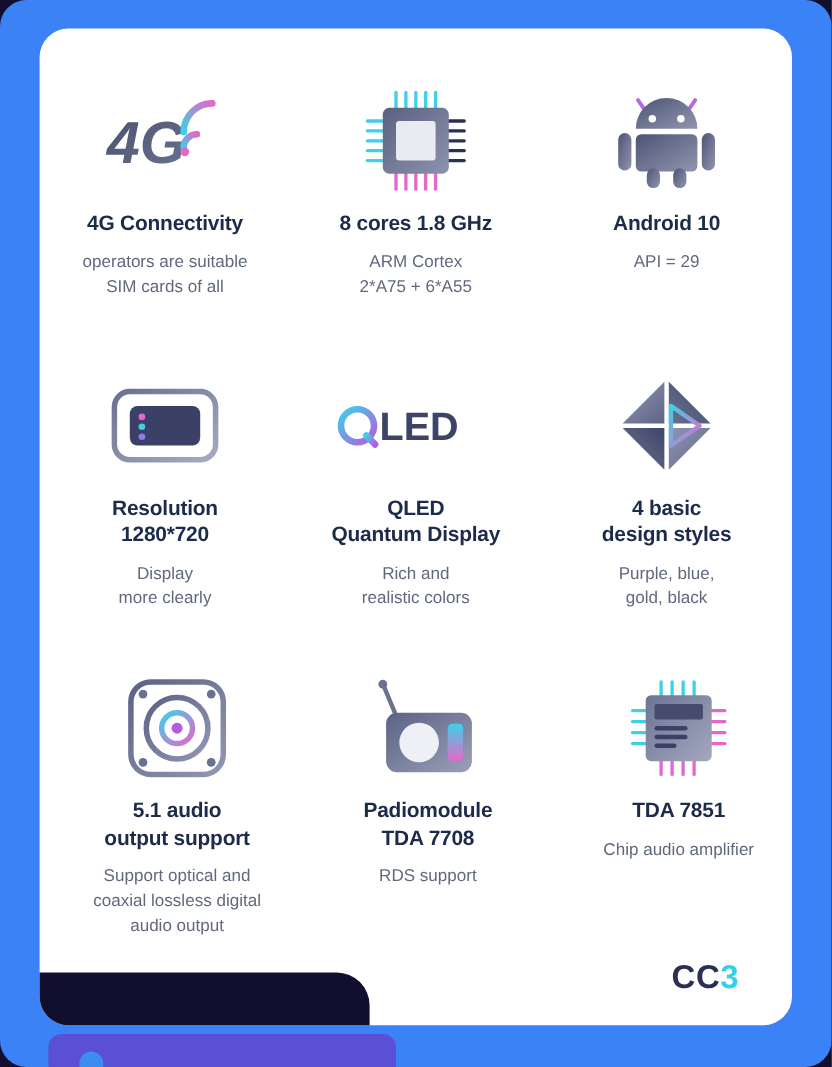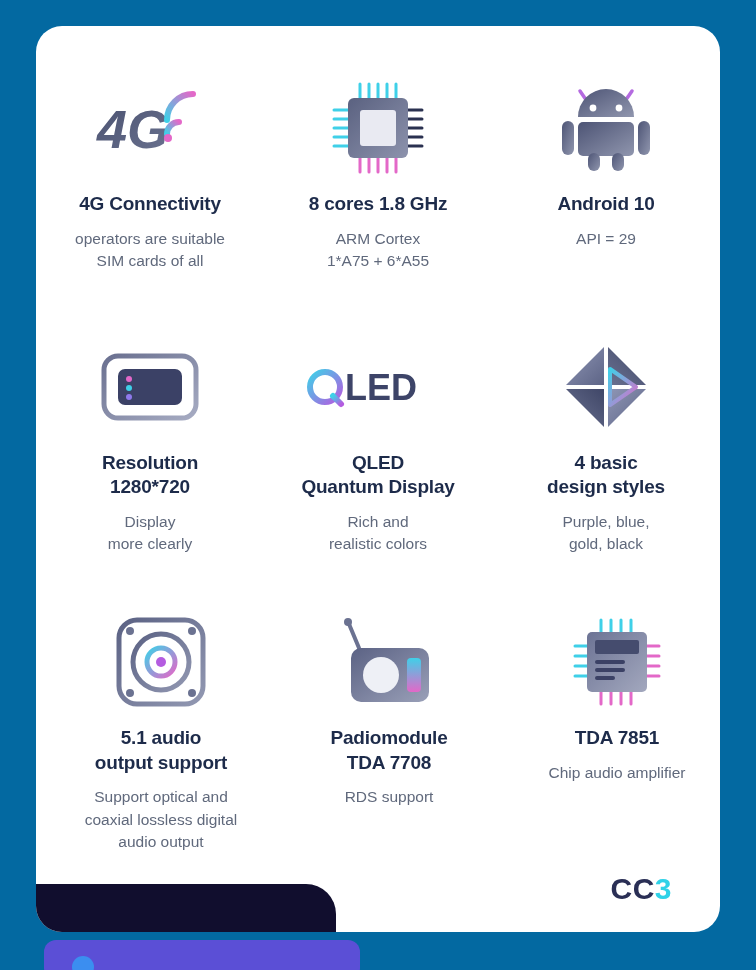--- a/index.html
+++ b/index.html
@@ -7,21 +7,22 @@
     width: 756px;
     height: 970px;
     background: #110e2e;
     font-family: "Liberation Sans", sans-serif;
     overflow: hidden;
   }
   #page {
     position: relative;
     width: 756px;
     height: 970px;
-    background: #0369a1;
+    background: #3b82f6;
+    border-radius: 24px;
   }
   
   .card {
     position: absolute;
     left: 36px;
     top: 26px;
     width: 684px;
     height: 906px;
     background: #ffffff;
     border-radius: 26px;
@@ -187,21 +188,21 @@
             </g>
             <rect x="18" y="18" width="60" height="60" rx="6" fill="url(#chipg)"></rect>
             <rect x="30" y="30" width="36" height="36" rx="3" fill="#e9eaf2"></rect>
           </svg>
         </div>
         <div class="title">
           <span>8 cores 1.8 GHz</span>
         </div>
         <div class="sub">
           <div>ARM Cortex</div>
-          <div>1*A75 + 6*A55</div>
+          <div>2*A75 + 6*A55</div>
         </div>
       </div>
 
       <div class="cell row1">
         <div class="icon-wrap">
           <svg width="96" height="90" viewBox="0 0 96 90">
             <defs>
               <linearGradient id="andg" x1="0" y1="0" x2="1" y2="1">
                 <stop offset="0%" stop-color="#4d5475"></stop>
                 <stop offset="100%" stop-color="#9096ae"></stop>

